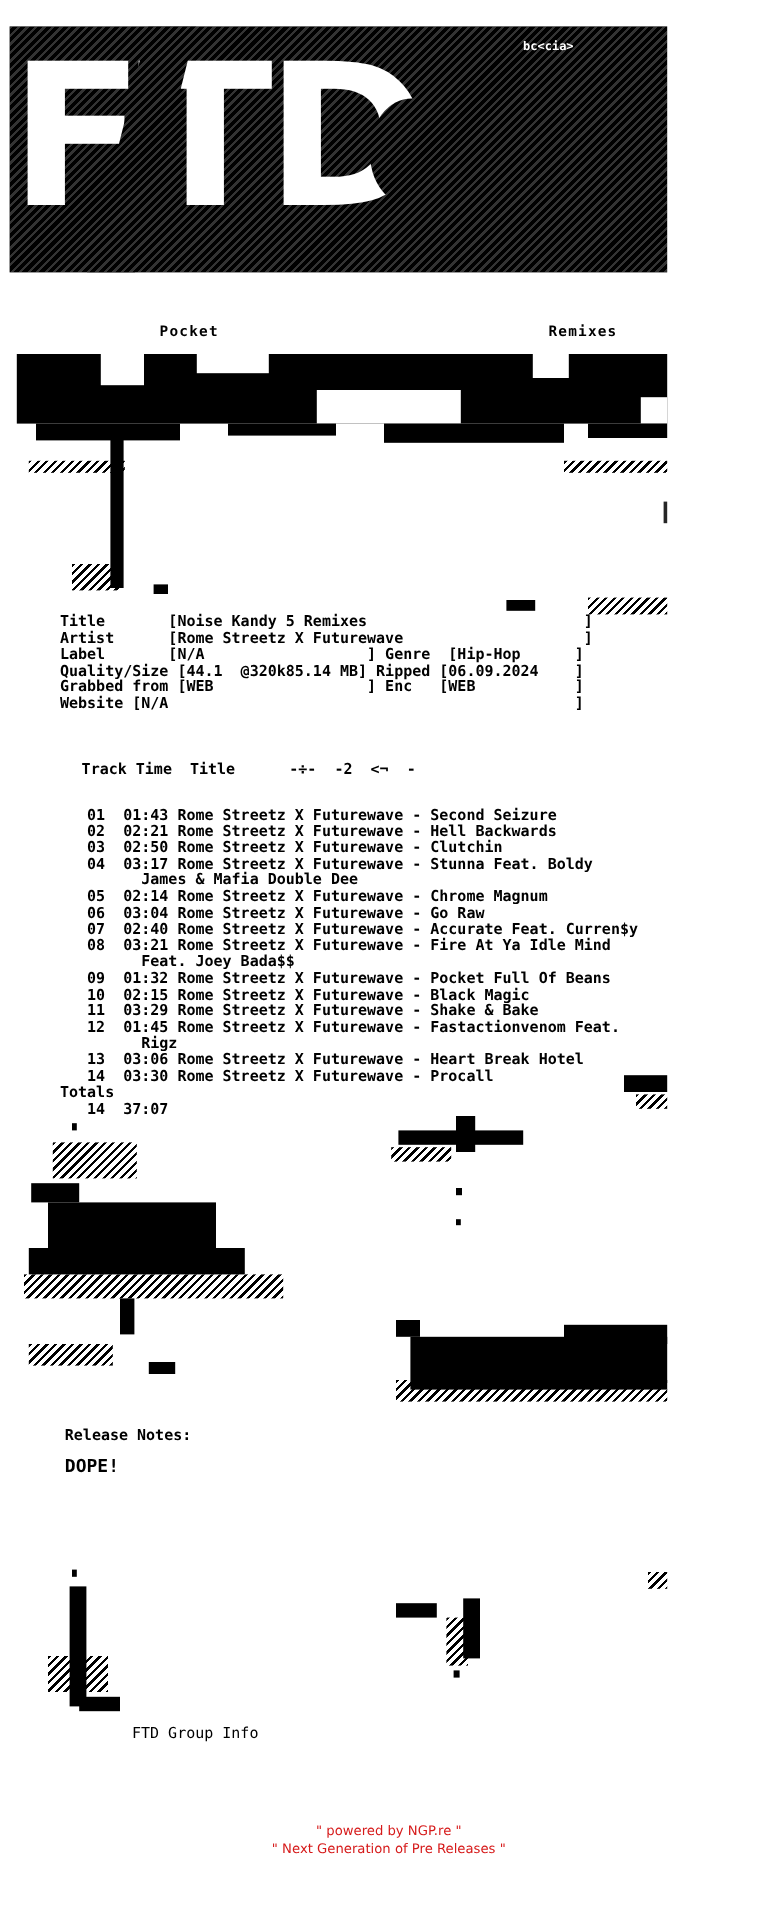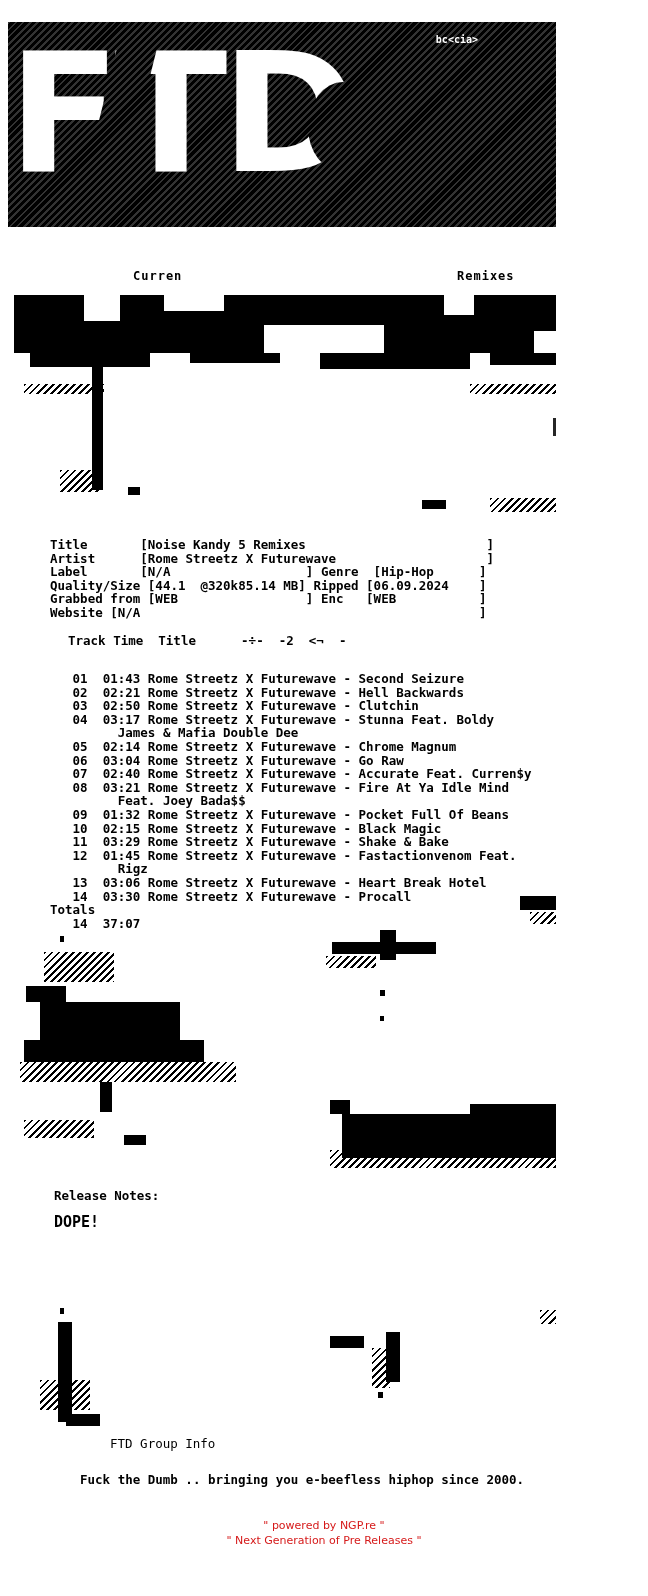--- a/index.html
+++ b/index.html
@@ -61,21 +61,21 @@
 
   
   .stem{position:absolute;background:#000;}
   .hatchblk{
     position:absolute;
     background:repeating-linear-gradient(135deg,#000 0 2px,rgba(0,0,0,0) 2px 5px);
   }
 
   
   .info{
-    position:absolute;left:50px;top:538px;
+    position:absolute;left:50px;top:511px;
     font-size:12.5px;font-weight:bold;line-height:13.6px;white-space:pre;
   }
 
   
   .tracks-head{
     position:absolute;left:68px;top:634px;
     font-size:12.5px;font-weight:bold;line-height:13.6px;white-space:pre;
   }
   .tracks{
     position:absolute;left:50px;top:672px;
@@ -107,21 +107,21 @@
 
   <div class="logo-band">
     <div class="logo-text">FTD</div>
     <div class="logo-mask1"></div>
     <div class="logo-mask2"></div>
     <div class="logo-mask3"></div>
     <div class="logo-hatch"></div>
   </div>
   <div class="cia">bc&lt;cia&gt;</div>
 
-  <div class="proudly">Curren</div>
+  <div class="proudly">Pocket</div>
   <div class="presents">Remixes</div>
 
   <div class="midband">
     <div class="notch" style="left:70px;top:0;width:36px;height:26px;"></div>
     <div class="notch" style="left:150px;top:0;width:60px;height:16px;"></div>
     <div class="notch" style="left:250px;top:30px;width:120px;height:28px;"></div>
     <div class="notch" style="left:430px;top:0;width:30px;height:20px;"></div>
     <div class="notch" style="left:520px;top:36px;width:70px;height:22px;"></div>
   </div>
   <div class="mid-sub">
@@ -208,20 +208,19 @@
 
   <div class="stem" style="left:330px;top:1336px;width:34px;height:12px;"></div>
   <div class="stem" style="left:386px;top:1332px;width:14px;height:50px;"></div>
   <div class="hatchblk" style="left:372px;top:1348px;width:18px;height:40px;"></div>
   <div class="stem" style="left:556px;top:1316px;width:14px;height:70px;"></div>
   <div class="hatchblk" style="left:540px;top:1310px;width:40px;height:14px;"></div>
   <div class="stem" style="left:378px;top:1392px;width:5px;height:6px;"></div>
 
 
   <div class="groupinfo">FTD Group Info</div>
-  <div class="tagline">Fuck the Dumb .. bringing you e-beefless hiphop since 2000.</div>
 
   <div class="footer">
     <div>" powered by NGP.re "</div>
     <div>" Next Generation of Pre Releases "</div>
   </div>
 
 </div>
 
 </body></html>

